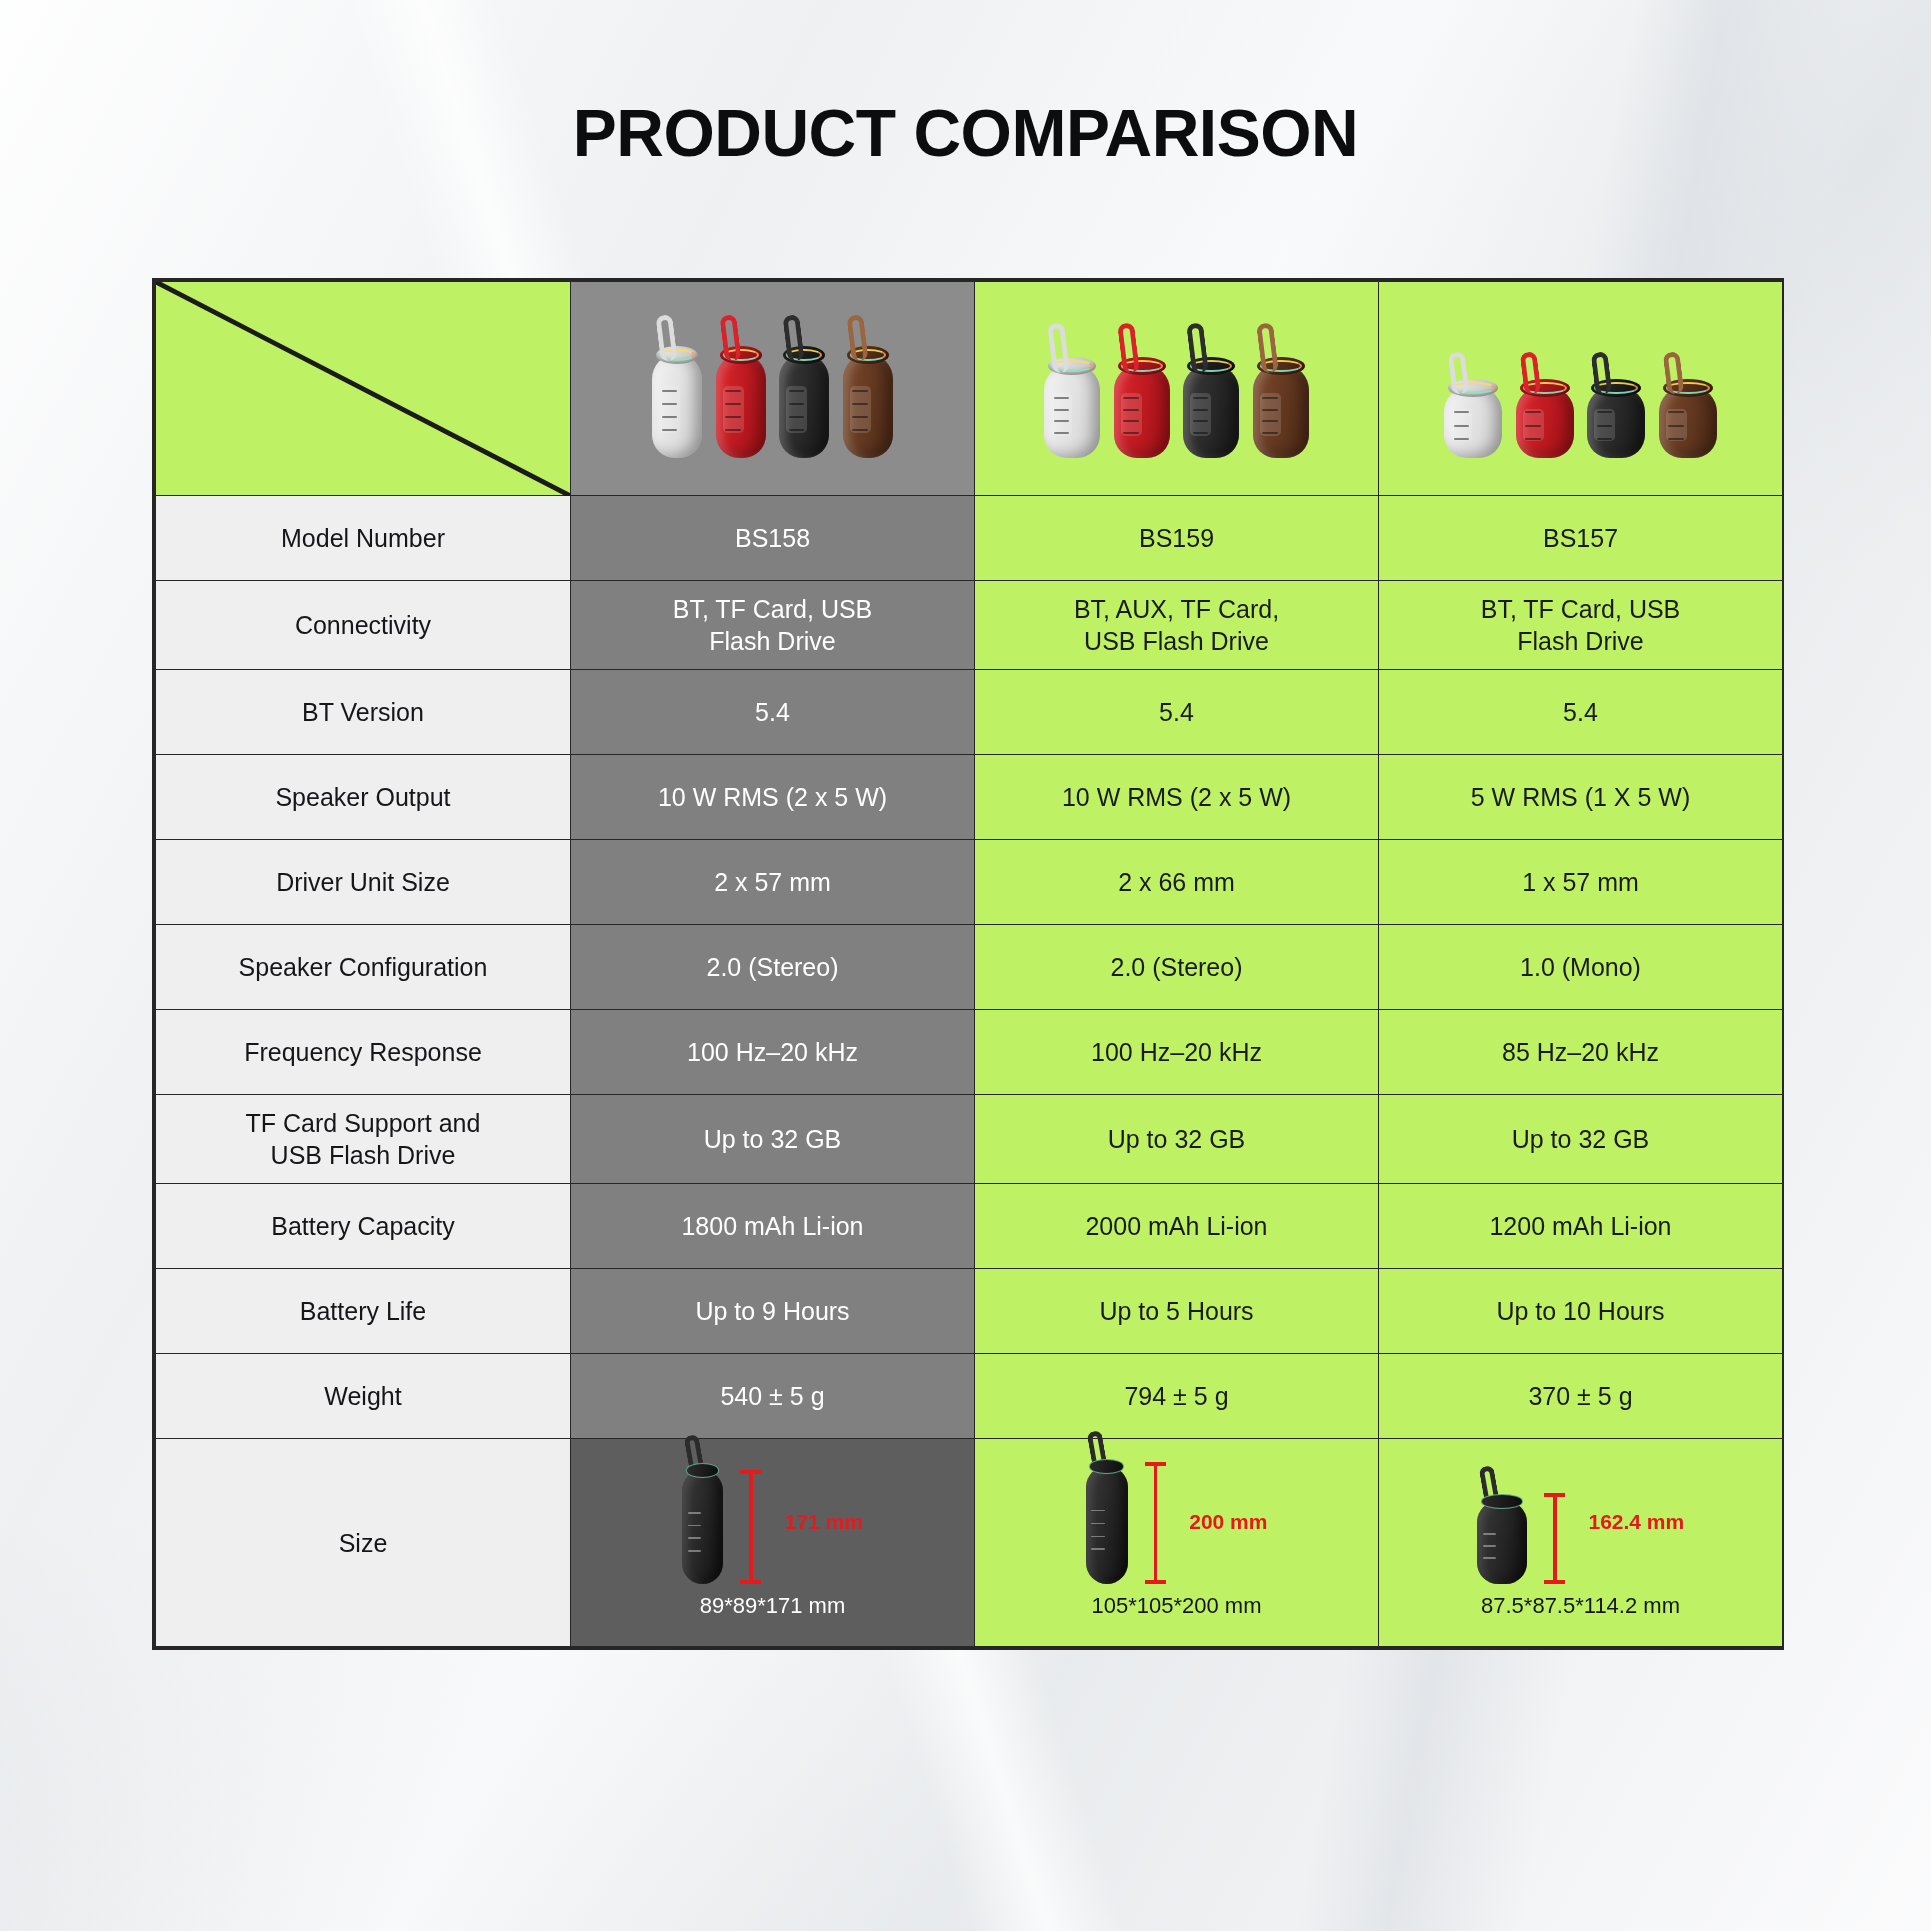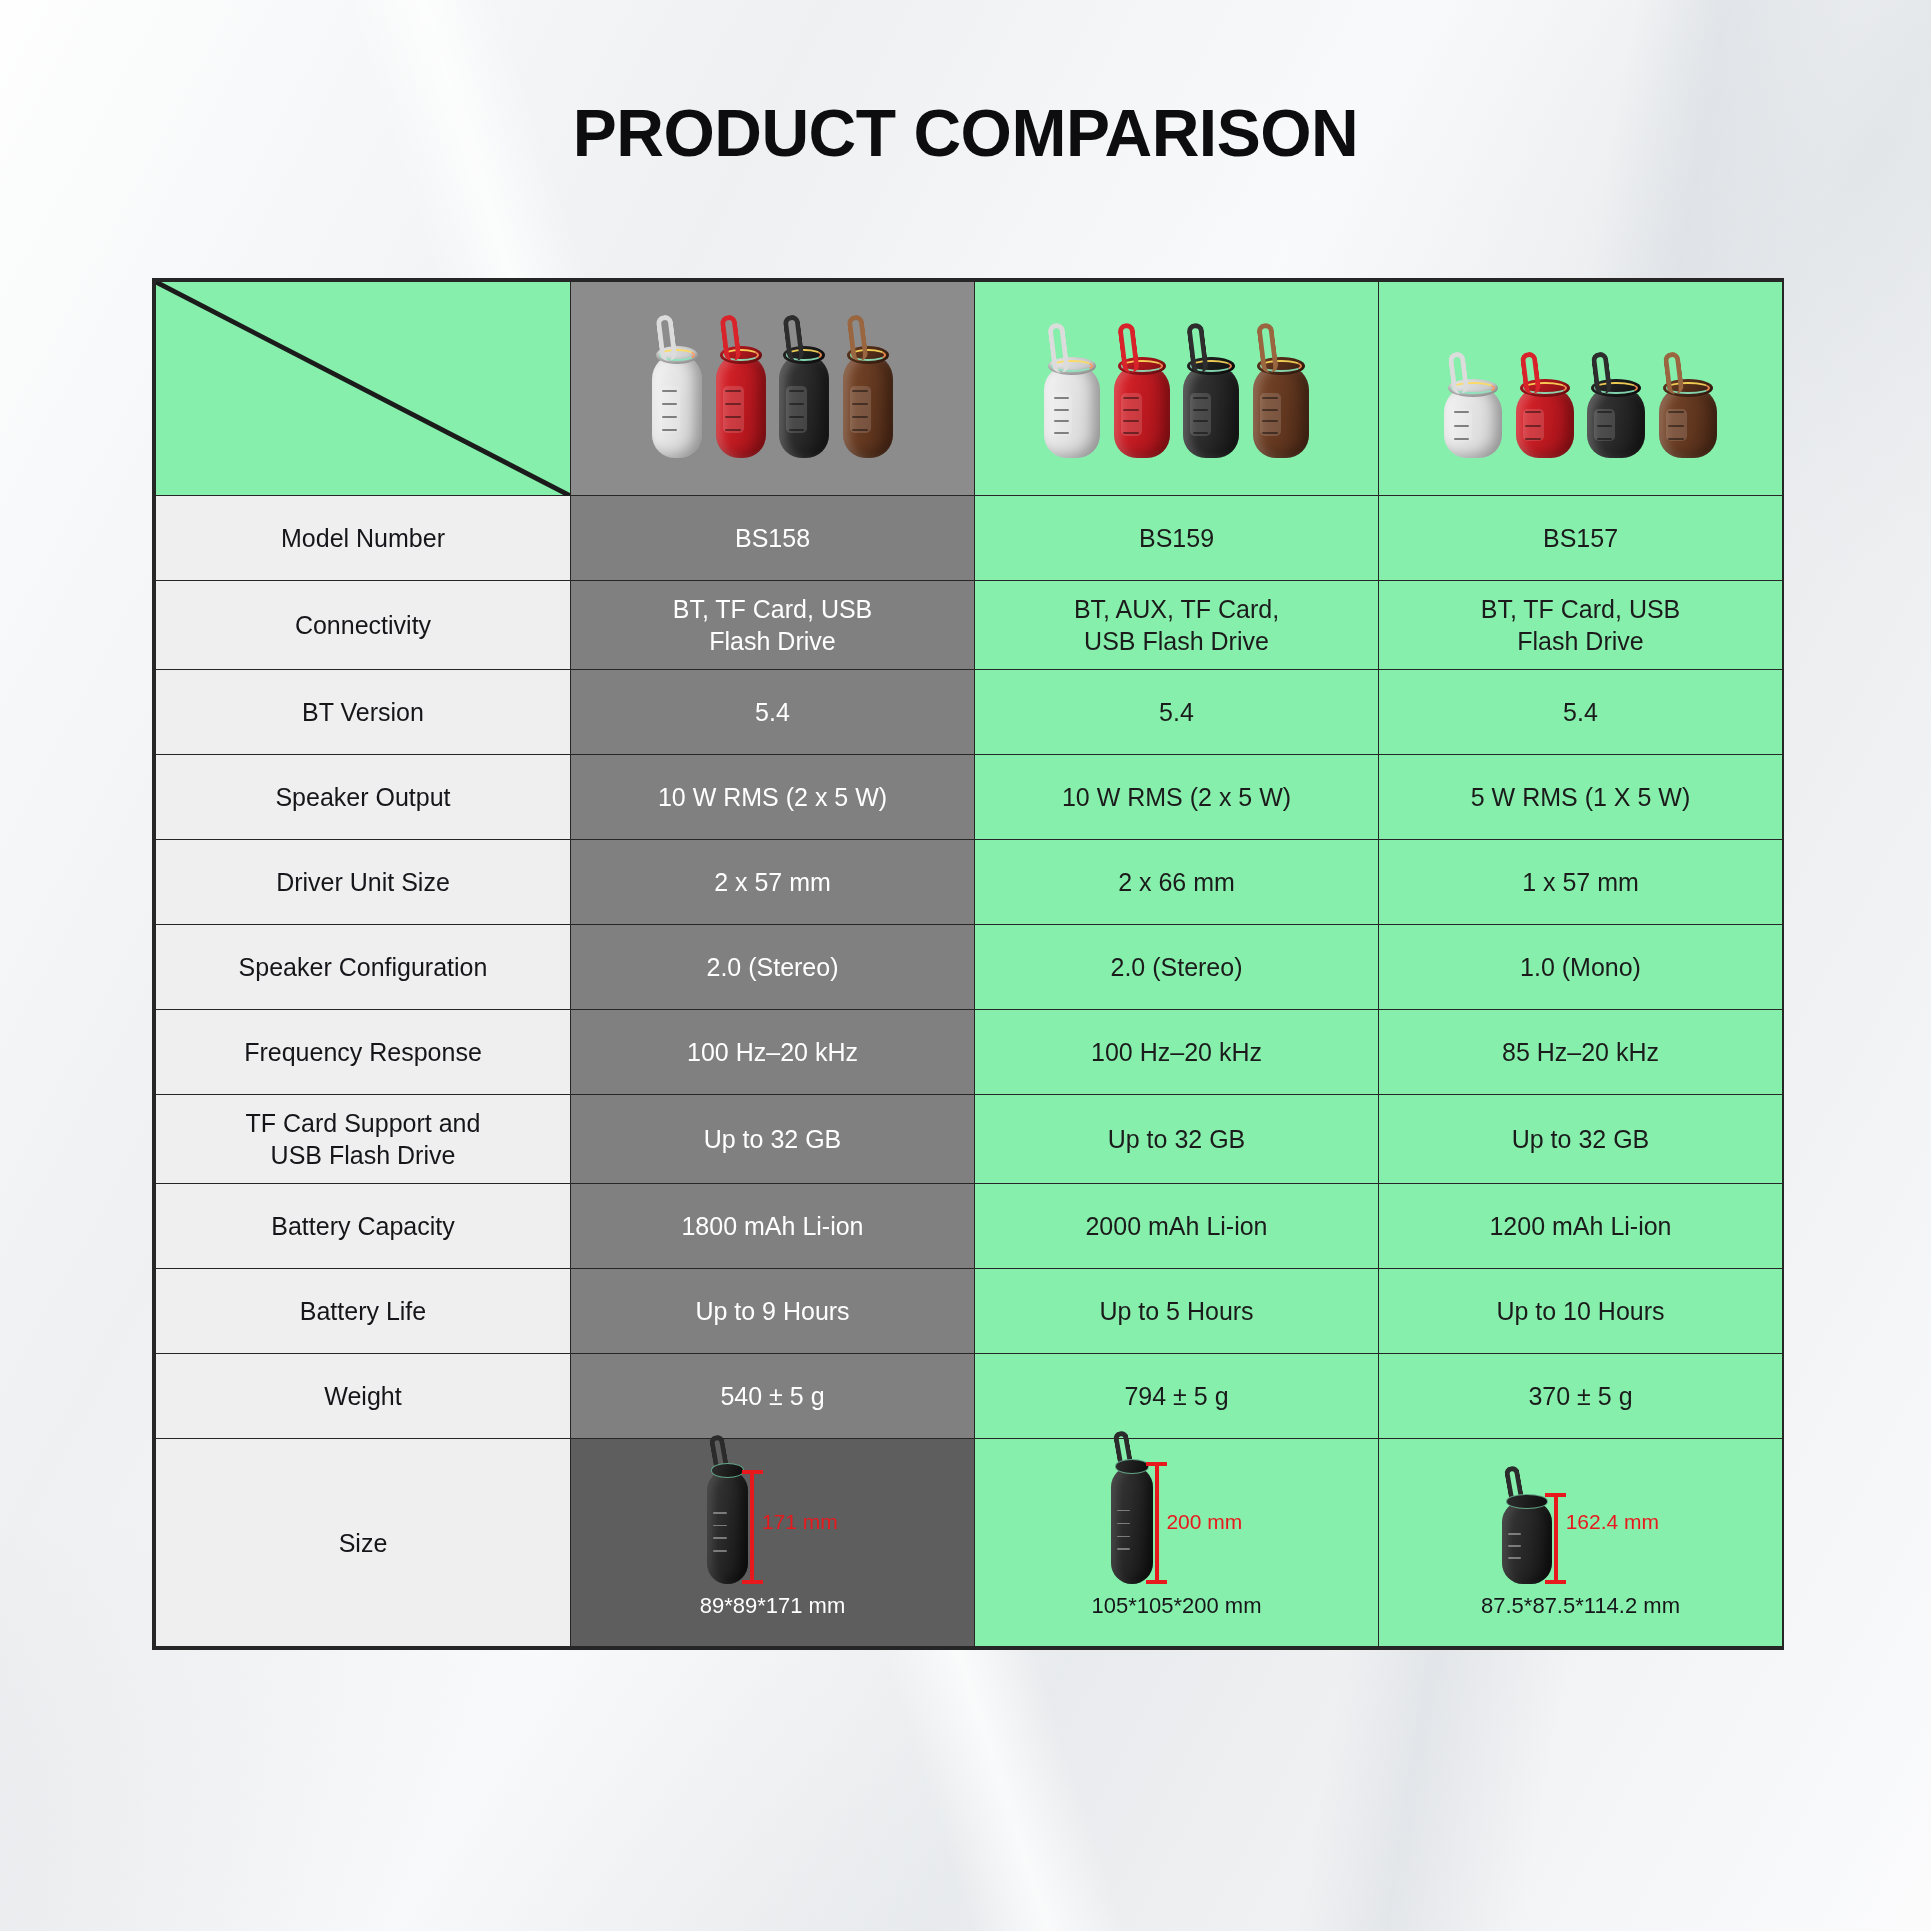--- a/index.html
+++ b/index.html
@@ -56,21 +56,21 @@
     border-collapse: collapse;
     width: 100%;
     table-layout: fixed;
   }
   table.cmp td {
     border: 1.9px solid #262626;
     text-align: center;
     vertical-align: middle;
     font-size: 25px;
     color: #1b1b1b;
-    background: #86efac;
+    background: #bef264;
     padding: 9.7px 7.7px;
     line-height: 1.28;
   }
   table.cmp td.spec-label {
     width: 415px;
     background: #efefef;
     font-size: 25px;
     color: #16161a;
   }
   
@@ -185,22 +185,23 @@
     flex-direction: column;
     align-items: center;
     justify-content: flex-start;
     height: 100%;
     padding-top: 11.6px;
   }
   .size-fig {
     position: relative;
     display: flex;
     align-items: flex-end;
-    gap: 2px;
+    gap: 26px;
     height: 124px;
+    font-weight: bold;
   }
   .size-spk {
     position: relative;
     border-radius: 21px;
     background: linear-gradient(100deg,#3b3b3b,#111111);
     box-shadow: inset -5.8px -1.9px 11.6px rgba(0,0,0,0.45), inset 4.8px 1.9px 8.7px rgba(255,255,255,0.12);
   }
   .size-spk .lid {
     position: absolute; left: 3.9px; right: 3.9px; top: -6.8px; height: 14.5px;
     border-radius: 50%;

